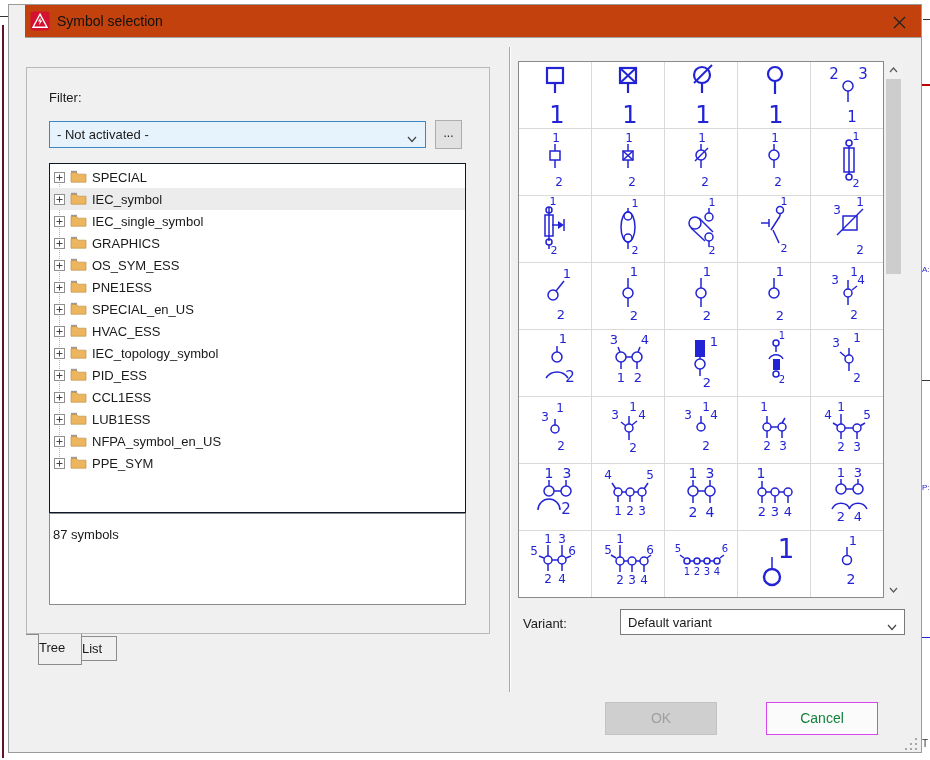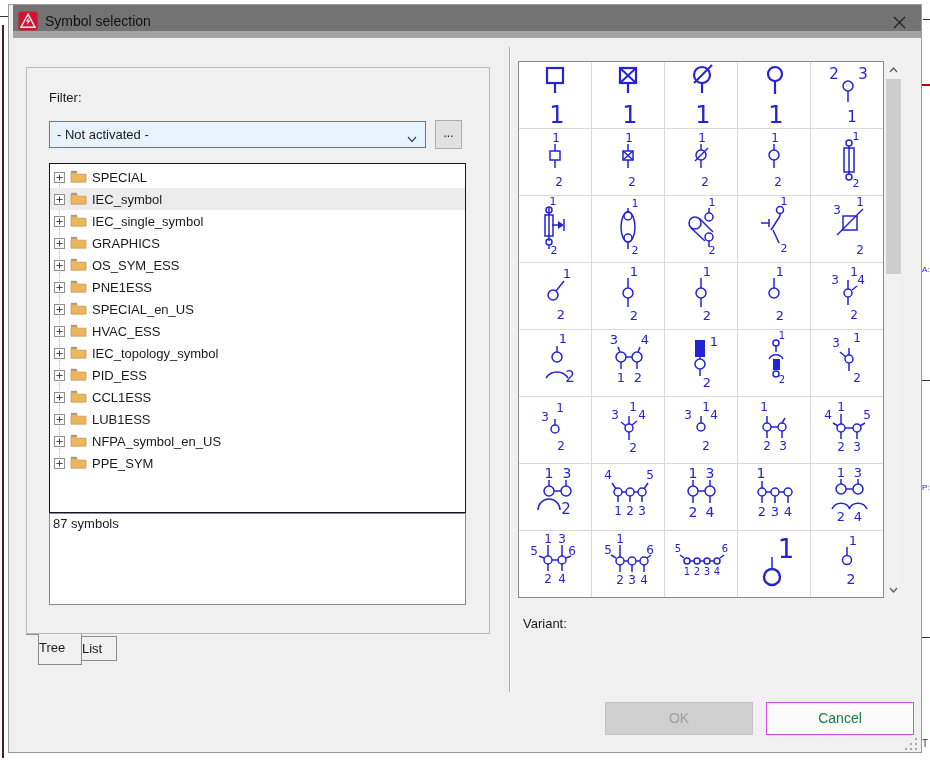--- a/index.html
+++ b/index.html
@@ -10,21 +10,21 @@
   
   .bg-art{position:absolute;pointer-events:none}
   .maroon-line{left:2px;top:25px;width:2px;height:733px;background:#5e1426}
   .tick{background:#333;height:1px;width:8px}
   .blue-frag{color:#2323d6;font-size:8px;line-height:8px}
   .rot-frag{color:#8a8a8a;font-size:7px;writing-mode:vertical-rl;letter-spacing:1px}
 
   
   .dialog{position:absolute;left:8px;top:4px;width:914px;height:749px;background:#f0f0f0;
           border:1px solid #9b9b9b}
-  .titlebar{position:absolute;left:4px;top:0;right:0;height:33px;background:#737373;border-bottom:7px solid #a3a3a3}
+  .titlebar{position:absolute;left:16px;top:0;right:0;height:33px;background:#c2410c;border-bottom:1px solid #a3a3a3}
   .app-icon{position:absolute;left:5px;top:6px;width:20px;height:20px}
   .title-text{position:absolute;left:32px;top:0;height:33px;line-height:33px;font-size:14px;color:#111}
   .close-btn{position:absolute;right:8px;top:4px;width:28px;height:26px;display:flex;align-items:center;justify-content:center;cursor:default}
   .dlg-body{position:absolute;left:0;top:34px;right:0;bottom:0;background:#f0f0f0}
 
   
   .groupbox{position:absolute;left:17px;top:28px;width:464px;height:567px;border:1px solid #b9b9b9}
   .filter-label{position:absolute;left:22px;top:22px;font-size:13px}
   .filter-combo{position:absolute;left:22px;top:53px;width:377px;height:27px;background:#e7f3fc;
                 border:1px solid #3a87c8;display:flex;align-items:center;padding-left:7px;font-size:13px}
@@ -32,21 +32,21 @@
   .browse-btn{position:absolute;left:408px;top:52px;width:27px;height:29px;background:#e1e1e1;
               border:1px solid #adadad;font-size:12px;text-align:center;line-height:25px;color:#222}
   .tree-box{position:absolute;left:22px;top:95px;width:417px;height:350px;background:#fff;border:1px solid #0f172a;overflow:hidden}
   .tree-guide{position:absolute;left:9px;top:9px;width:1px;border-left:1px dotted #b5b5b5}
   .tree-row{position:relative;height:22px;display:flex;align-items:center;font-size:13px}
   .tree-row.selected{background:#ececec}
   .expander{position:absolute;left:4px;top:5px;width:11px;height:11px}
   .folder{position:absolute;left:20px;top:4px;width:17px;height:13px}
   .tree-label{margin-left:42px;white-space:nowrap}
   .status-box{position:absolute;left:22px;top:445px;width:417px;height:92px;background:#fff;border:1px solid #8a8a8a;
-              font-size:13px;padding:2px 3px}
+              font-size:13px;padding:13px 3px}
 
   
   .tab-strip-seg{position:absolute;left:17px;top:595px;width:12px;height:1px;background:#8c8c8c}
   .tab{position:absolute;background:#f0f0f0;border:1px solid #8c8c8c;font-size:13px;text-align:left}
   .tab.active{left:29px;top:595px;width:44px;height:31px;border-top:none;line-height:28px;z-index:2}
   .tab.inactive{left:72px;top:597px;width:36px;height:25px;line-height:23px;z-index:1}
 
   
   .divider{position:absolute;left:500px;top:8px;width:2px;height:645px;border-left:1px solid #a8a8a8;border-right:1px solid #fdfdfd}
 
@@ -56,21 +56,21 @@
   .cell{background:#fff;cursor:default}
   .vscroll{position:absolute;left:876px;top:22px;width:17px;height:537px;background:#f1f1f1}
   .vs-btn{position:absolute;left:0;width:17px;height:17px;display:flex;align-items:center;justify-content:center}
   .vs-thumb{position:absolute;left:1px;top:18px;width:15px;height:195px;background:#cdcdcd}
 
   
   .variant-label{position:absolute;left:514px;top:577px;font-size:13px}
   .variant-select{position:absolute;left:611px;top:570px;width:285px;height:26px;background:#fff;border:1px solid #7a7a7a;
                   font-size:13px;display:flex;align-items:center;padding-left:7px}
   .variant-select .chev{position:absolute;right:7px;top:9px}
-  .btn{position:absolute;top:663px;width:148px;height:33px;font-size:14px;text-align:center;line-height:31px}
+  .btn{position:absolute;top:663px;width:112px;height:33px;font-size:14px;text-align:center;line-height:31px}
   .btn-ok{left:596px;background:#cfcfcf;border:1px solid #c3c3c3;color:#9f9f9f}
   .btn-cancel{left:757px;background:#fbfbfb;border:1px solid #d946ef;color:#15803d}
   .resize-grip{position:absolute;left:896px;top:699px;width:14px;height:13px}
   .grip-dot{position:absolute;width:2px;height:2px;background:#a8a8a8}
 </style>
 </head>
 <body>
 
 <div class="bg-art maroon-line"></div>
 <div class="bg-art tick" style="left:0;top:16px"></div>
@@ -696,20 +696,28 @@
       </div>
       <div class="vs-thumb"></div>
       <div class="vs-btn" style="bottom:0;top:auto">
         <svg width="9" height="6" viewBox="0 0 9 6">
             <polyline points="1,1 4.5,5 8,1" fill="none" stroke="#5a5a5a" stroke-width="1.2"></polyline>
           </svg>
       </div>
     </div>
 
     <div class="variant-label">Variant:</div>
+    <div class="variant-select">
+      <span>Default variant</span>
+      <span class="chev">
+        <svg width="10" height="7" viewBox="0 0 10 7">
+            <polyline points="1,1 5,5.5 9,1" fill="none" stroke="#444" stroke-width="1.2"></polyline>
+          </svg>
+      </span>
+    </div>
 
     <div class="btn btn-ok">OK</div>
     <div class="btn btn-cancel">Cancel</div>
 
     <div class="resize-grip">
       <span class="grip-dot" style="left:10px;top:0"></span>
       <span class="grip-dot" style="left:5px;top:5px"></span>
       <span class="grip-dot" style="left:10px;top:5px"></span>
       <span class="grip-dot" style="left:0;top:10px"></span>
       <span class="grip-dot" style="left:5px;top:10px"></span>

